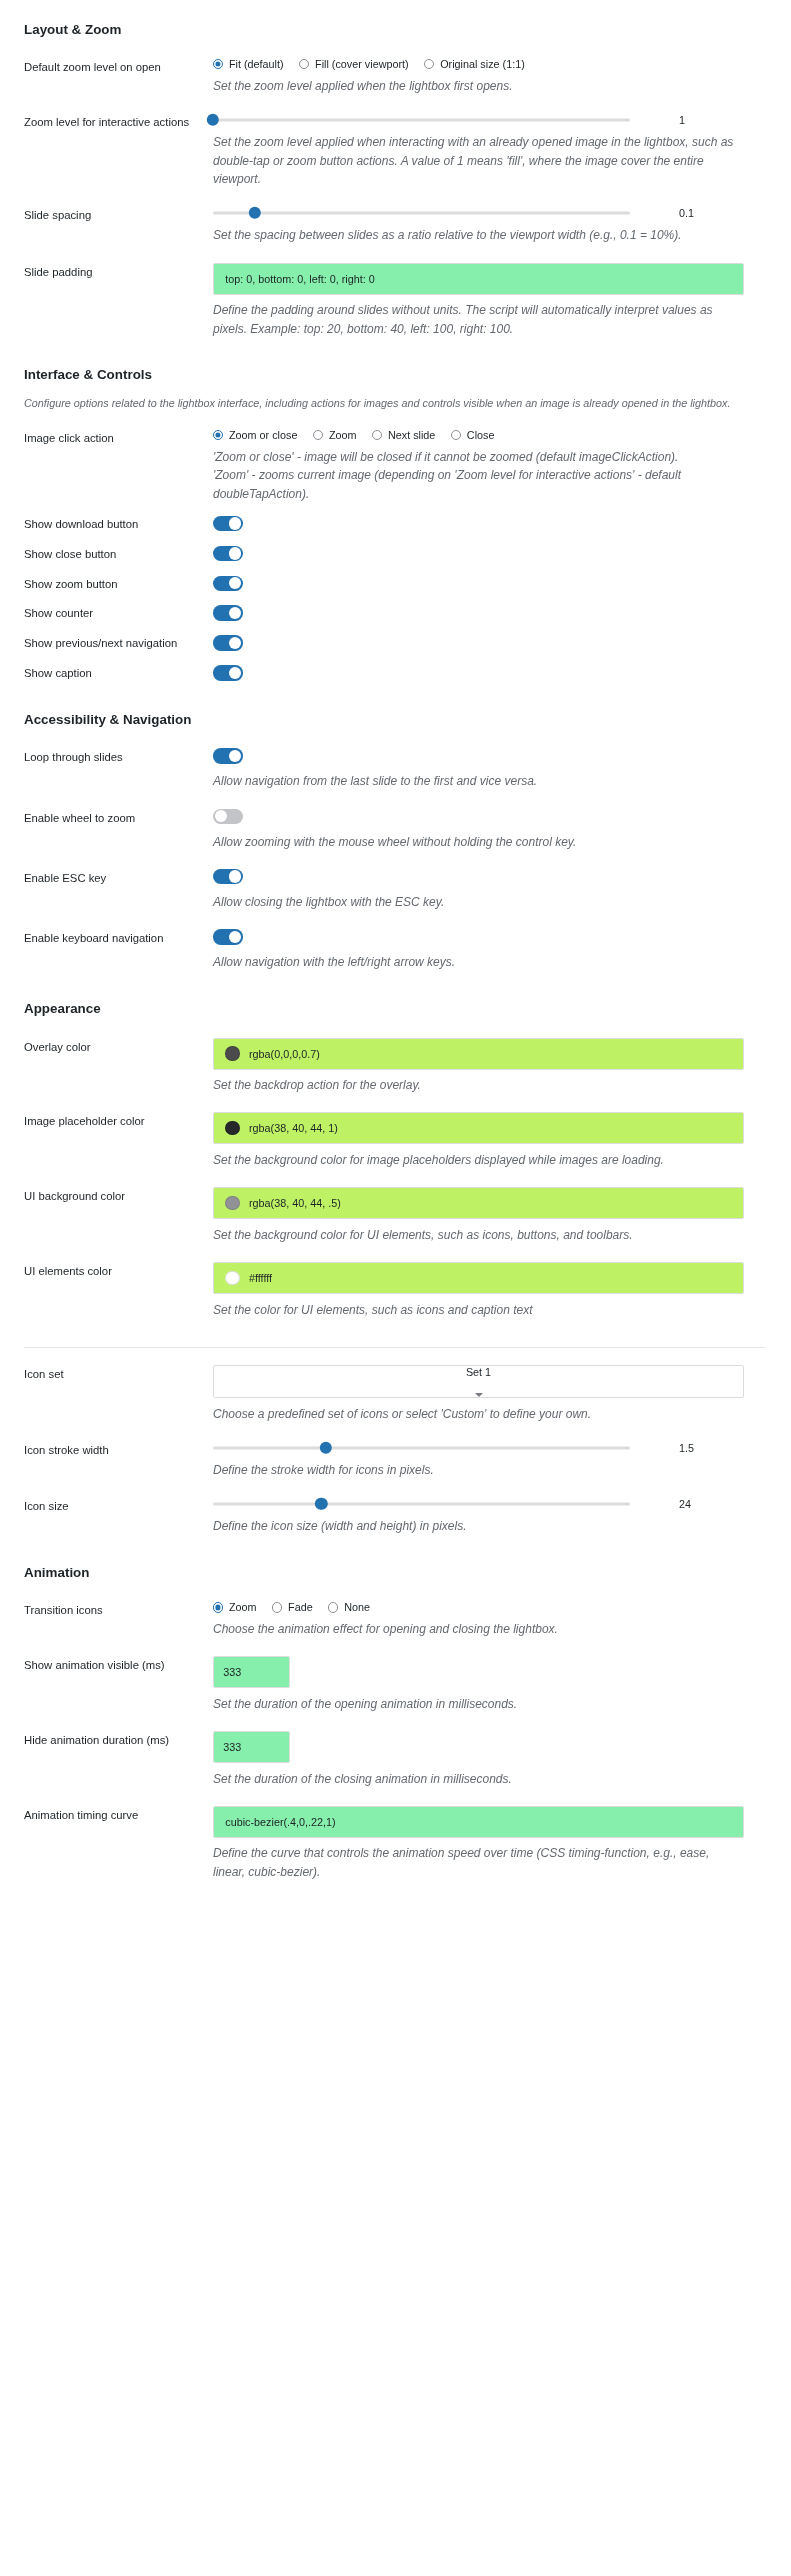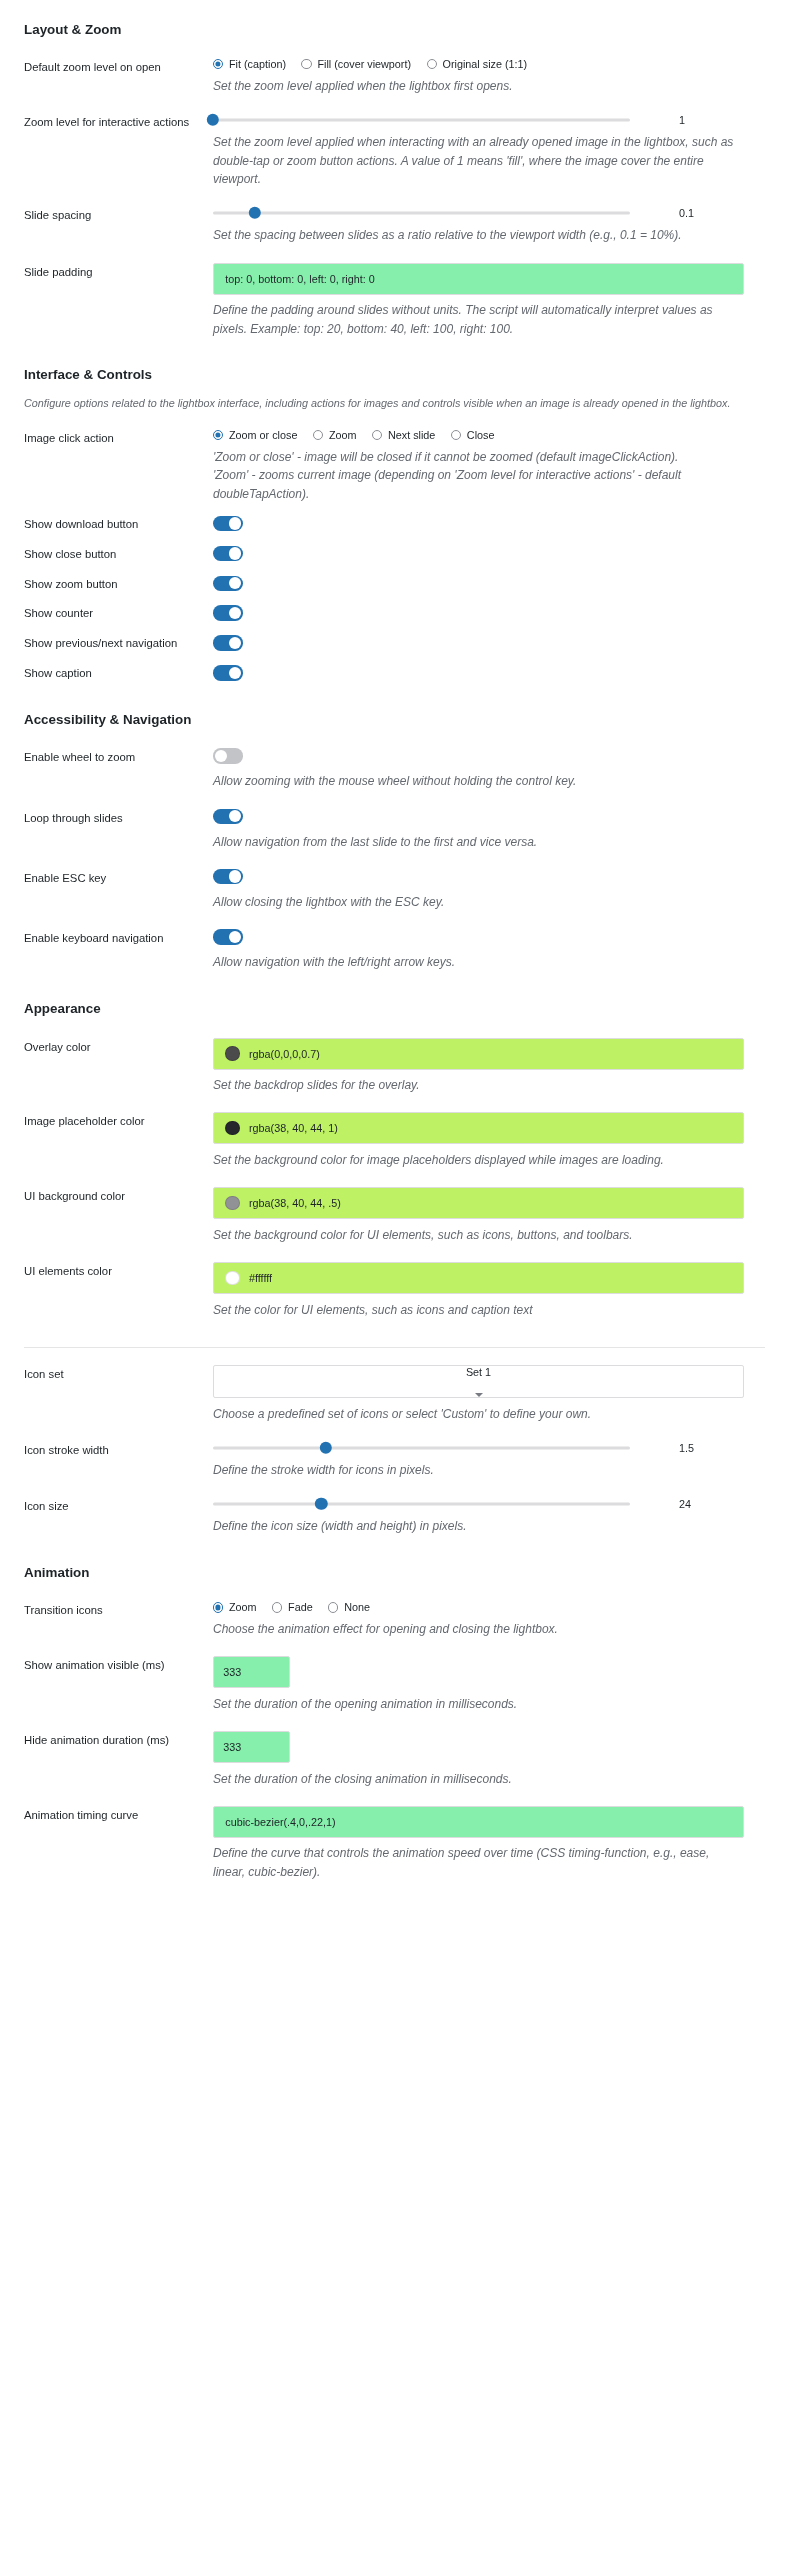--- a/index.html
+++ b/index.html
@@ -191,21 +191,21 @@
 <div class="page" id="page">
     <div class="section-head-wrap first">
       <h2 class="section-head">Layout &amp; Zoom</h2>
     </div>
     <div class="row">
       <div class="row-label">Default zoom level on open</div>
       <div class="row-field">
         <div class="radio-group">
           <label class="radio-opt">
             <span class="radio-dot on"></span>
-            <span class="radio-label">Fit (caption)</span>
+            <span class="radio-label">Fit (default)</span>
           </label>
           <label class="radio-opt">
             <span class="radio-dot"></span>
             <span class="radio-label">Fill (cover viewport)</span>
           </label>
           <label class="radio-opt">
             <span class="radio-dot"></span>
             <span class="radio-label">Original size (1:1)</span>
           </label>
         </div>
@@ -305,32 +305,32 @@
       <div class="row-field"><div class="toggle on"><span class="knob"></span></div></div>
     </div>
     <div class="row toggle-row">
       <div class="row-label">Show caption</div>
       <div class="row-field"><div class="toggle on"><span class="knob"></span></div></div>
     </div>
     <div class="section-head-wrap">
       <h2 class="section-head">Accessibility &amp; Navigation</h2>
     </div>
     <div class="row">
+      <div class="row-label">Loop through slides</div>
+      <div class="row-field"><div class="toggle on"><span class="knob"></span></div><div class="help">
+          <span class="ln">Allow navigation from the last slide to the first and vice versa.</span>
+        </div></div>
+    </div>
+    <div class="row">
       <div class="row-label">Enable wheel to zoom</div>
       <div class="row-field"><div class="toggle"><span class="knob"></span></div><div class="help">
           <span class="ln">Allow zooming with the mouse wheel without holding the control key.</span>
         </div></div>
     </div>
     <div class="row">
-      <div class="row-label">Loop through slides</div>
-      <div class="row-field"><div class="toggle on"><span class="knob"></span></div><div class="help">
-          <span class="ln">Allow navigation from the last slide to the first and vice versa.</span>
-        </div></div>
-    </div>
-    <div class="row">
       <div class="row-label">Enable ESC key</div>
       <div class="row-field"><div class="toggle on"><span class="knob"></span></div><div class="help">
           <span class="ln">Allow closing the lightbox with the ESC key.</span>
         </div></div>
     </div>
     <div class="row">
       <div class="row-label">Enable keyboard navigation</div>
       <div class="row-field"><div class="toggle on"><span class="knob"></span></div><div class="help">
           <span class="ln">Allow navigation with the left/right arrow keys.</span>
         </div></div>
@@ -339,21 +339,21 @@
       <h2 class="section-head">Appearance</h2>
     </div>
     <div class="row">
       <div class="row-label">Overlay color</div>
       <div class="row-field">
         <div class="color-input">
           <span class="swatch" style="background: rgb(75, 75, 75);"></span>
           <span class="color-text">rgba(0,0,0,0.7)</span>
         </div>
         <div class="help">
-          <span class="ln">Set the backdrop slides for the overlay.</span>
+          <span class="ln">Set the backdrop action for the overlay.</span>
         </div>
       </div>
     </div>
     <div class="row">
       <div class="row-label">Image placeholder color</div>
       <div class="row-field">
         <div class="color-input">
           <span class="swatch" style="background: rgb(38, 40, 44);"></span>
           <span class="color-text">rgba(38, 40, 44, 1)</span>
         </div>

